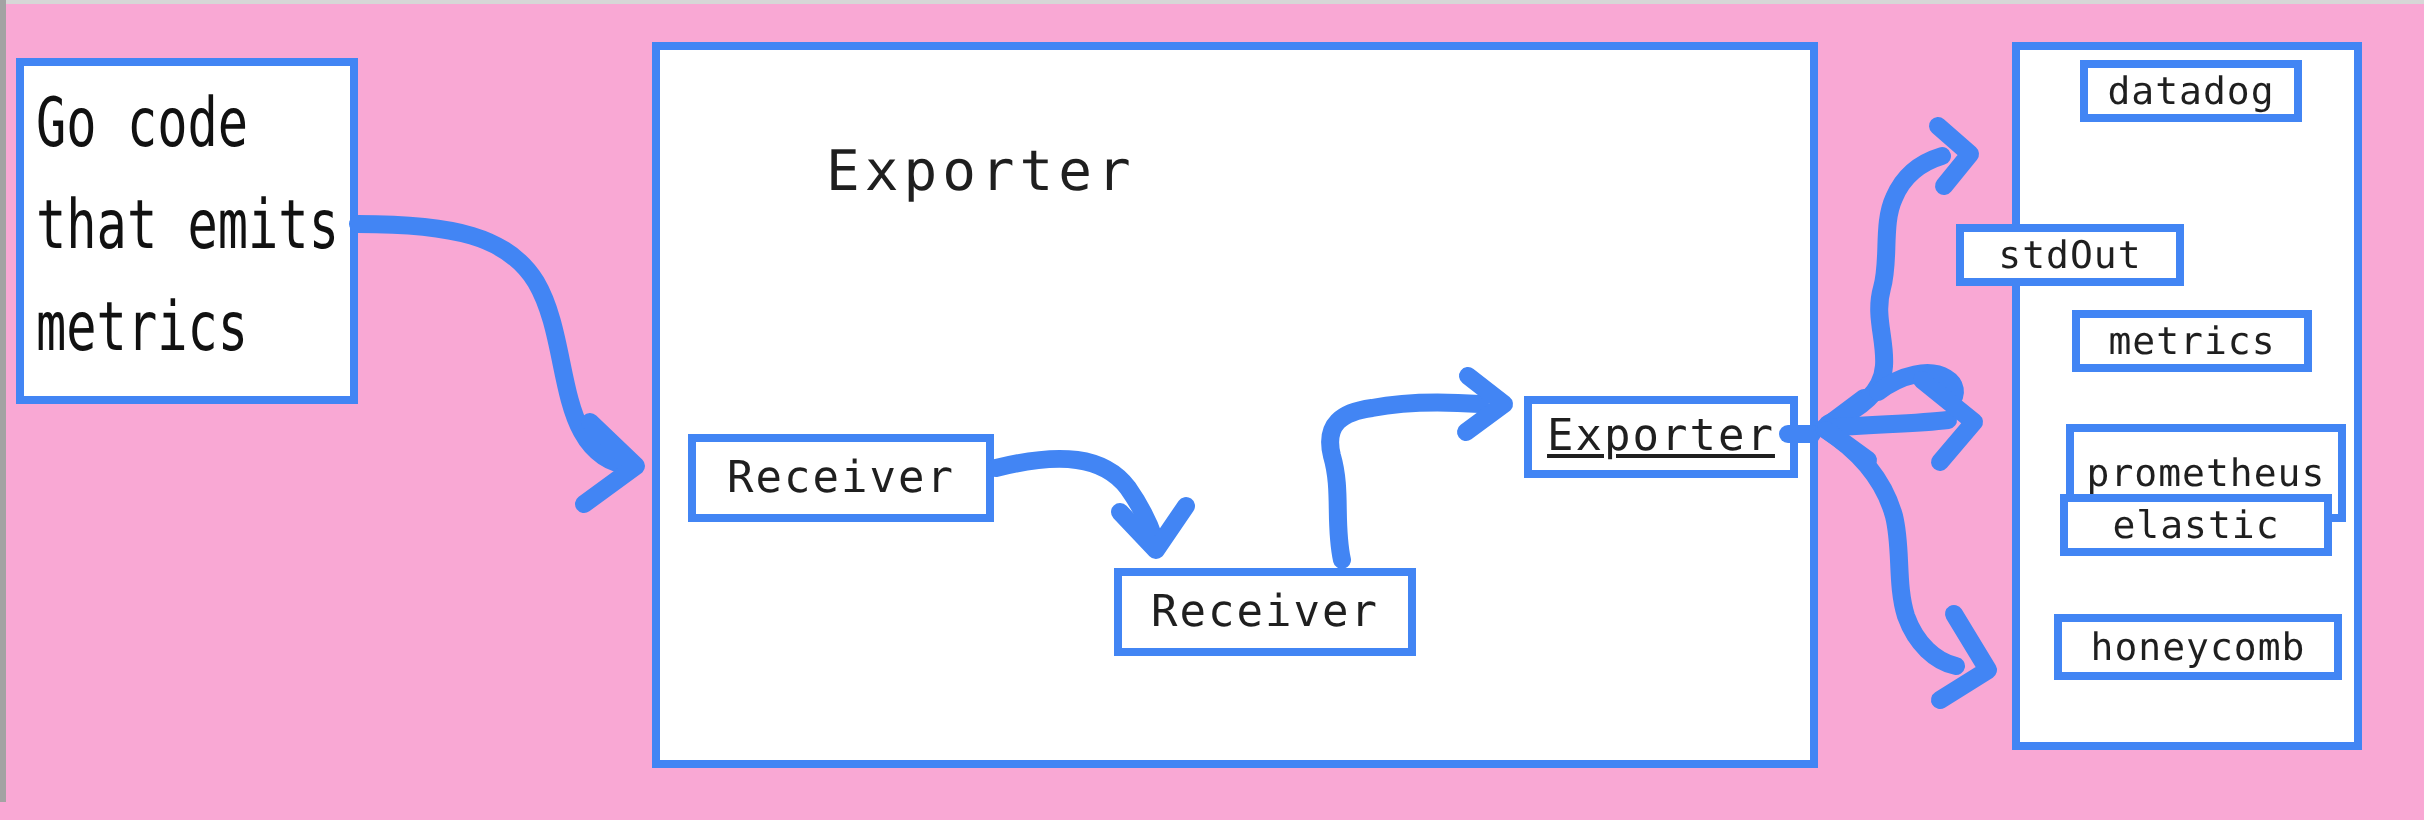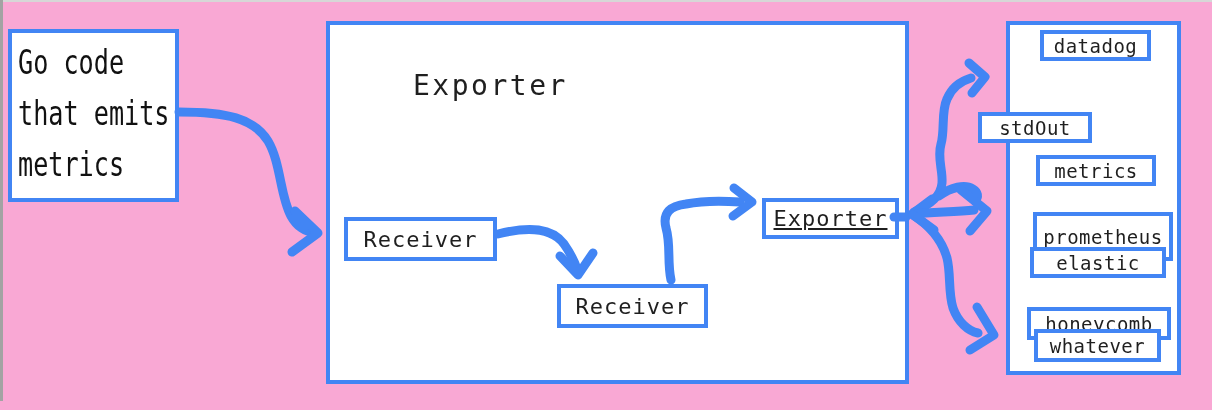--- a/index.html
+++ b/index.html
@@ -115,23 +115,20 @@
   </div>
   <div class="box dest" style="left:1033px; top:212px; width:140px; height:49px;">
     <span>prometheus</span>
   </div>
   <div class="box dest" style="left:1030px; top:247px; width:136px; height:31px;">
     <span>elastic</span>
   </div>
   <div class="box dest" style="left:1027px; top:287px; width:144px; height:33px;margin-top:20px;">
     <span>honeycomb</span>
   </div>
-  <div class="box dest" style="left:1034px; top:329px; width:127px; height:33px;">
-    <span>whatever</span>
-  </div>
 
   <svg class="arrows" viewBox="0 0 1212 410">
 
     <g>
       <path d="M 179,112 C 226,112 254,118 268,141 C 281,163 280,196 291,216 C 297,227 306,232 313,232"></path>
       <path d="M 295,211 L 318,233 L 292,252"></path>
     </g>
 
     <g>
       <path d="M 498,234 C 530,226 552,228 564,244 C 571,254 575,263 577,269"></path>

